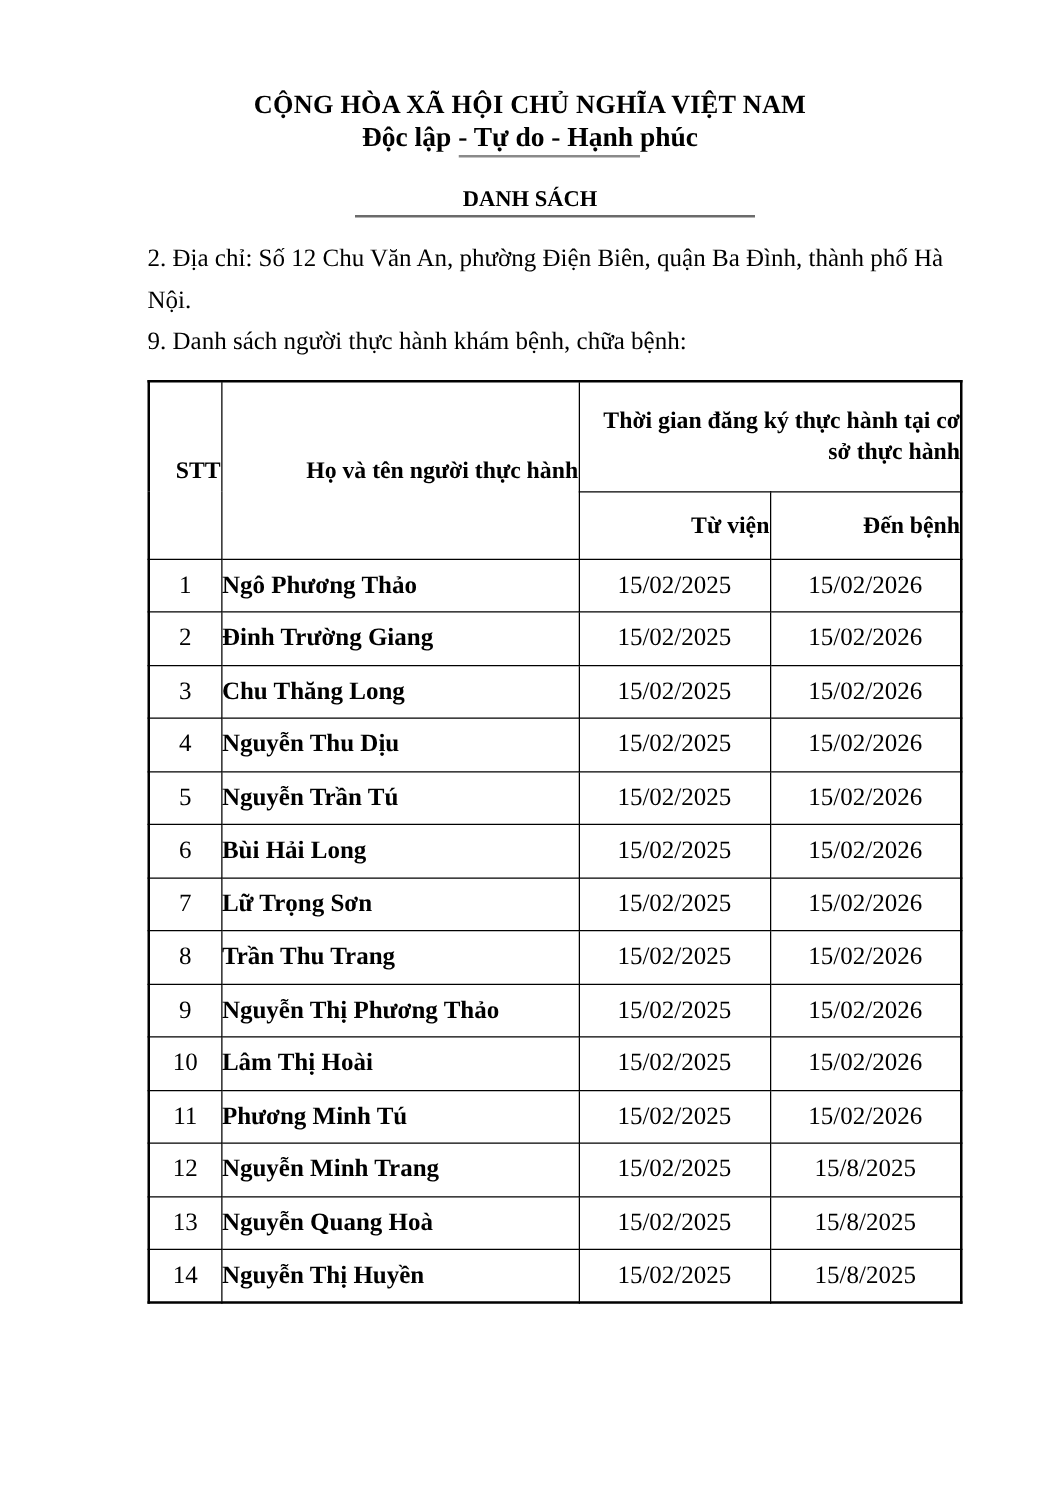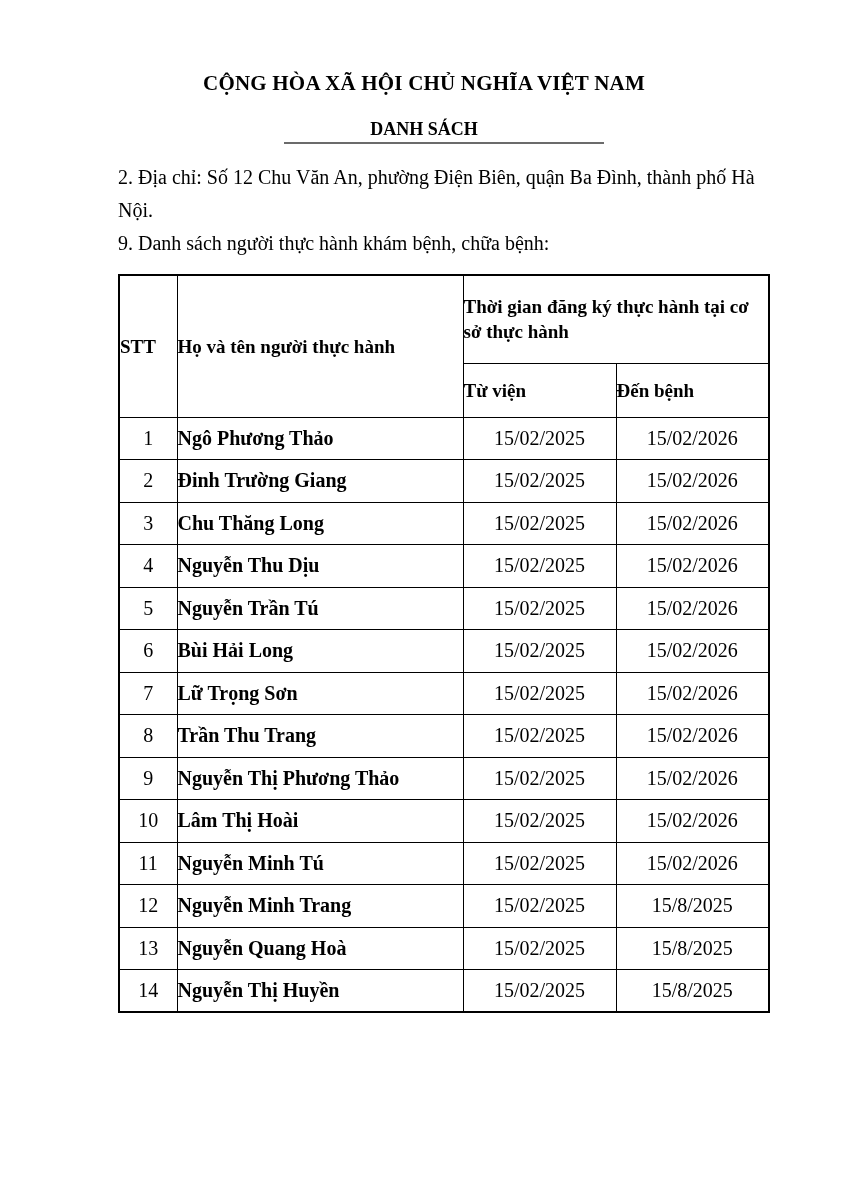--- a/index.html
+++ b/index.html
@@ -73,37 +73,41 @@
   table.practitioners th,
   table.practitioners td {
     border: 1px solid #000000;
     padding: 0;
     vertical-align: middle;
   }
   th.h-main {
     font-weight: bold;
     font-size: 19px;
     line-height: 25px;
-    text-align: left;
+    text-align: right;
   }
   tr.h-row-1 { height: 88px; }
   tr.h-row-2 { height: 54px; }
   th.h-period { padding: 0 10px; }
   tr.data-row { height: 42.5px; }
   td.c-stt { text-align: center; font-size: 20px; }
   td.c-name { text-align: left; padding-left: 30px; font-size: 20px; font-weight: bold; }
   td.c-date { text-align: center; font-size: 20px; }
 </style>
 </head>
 <body>
 
 <div class="page">
 
   <div class="doc-header">
     <div class="national-title">CỘNG HÒA XÃ HỘI CHỦ NGHĨA VIỆT NAM</div>
+    <div>
+      <span class="motto">Độc lập - Tự do - Hạnh phúc</span>
+      <div class="motto-underline"></div>
+    </div>
     <div class="doc-title">DANH SÁCH</div>
     <div>
       <div class="subtitle-underline"></div>
     </div>
   </div>
 
   <div class="doc-body">
     <p>2. Địa chỉ: Số 12 Chu Văn An, phường Điện Biên, quận Ba Đình, thành phố Hà Nội.</p>
     <p>9. Danh sách người thực hành khám bệnh, chữa bệnh:</p>
 
@@ -191,21 +195,21 @@
 
   <tr class="data-row">
     <td class="c-stt">10</td>
     <td class="c-name">Lâm Thị Hoài</td>
     <td class="c-date">15/02/2025</td>
     <td class="c-date">15/02/2026</td>
   </tr>
 
   <tr class="data-row">
     <td class="c-stt">11</td>
-    <td class="c-name">Nguyễn Minh Tú</td>
+    <td class="c-name">Phương Minh Tú</td>
     <td class="c-date">15/02/2025</td>
     <td class="c-date">15/02/2026</td>
   </tr>
 
   <tr class="data-row">
     <td class="c-stt">12</td>
     <td class="c-name">Nguyễn Minh Trang</td>
     <td class="c-date">15/02/2025</td>
     <td class="c-date">15/8/2025</td>
   </tr>

